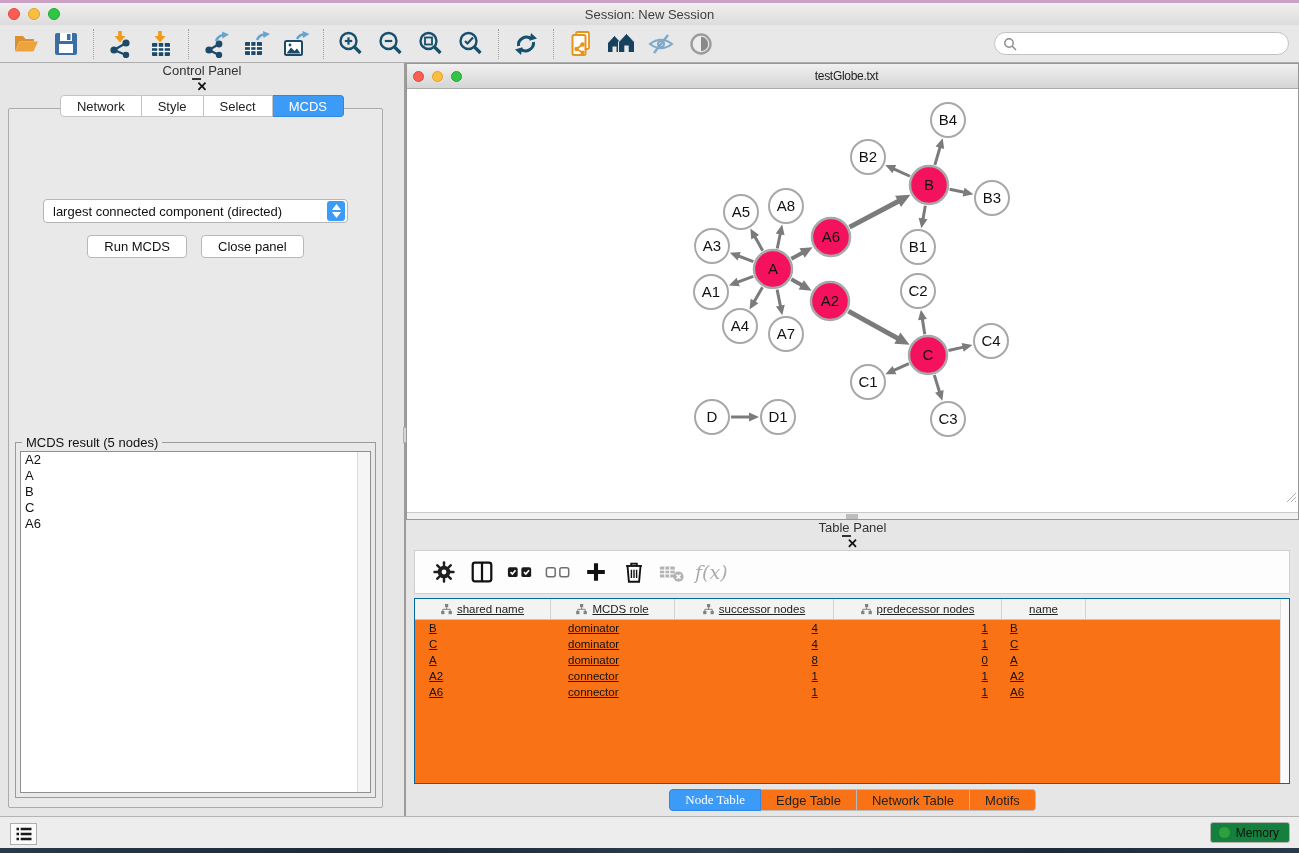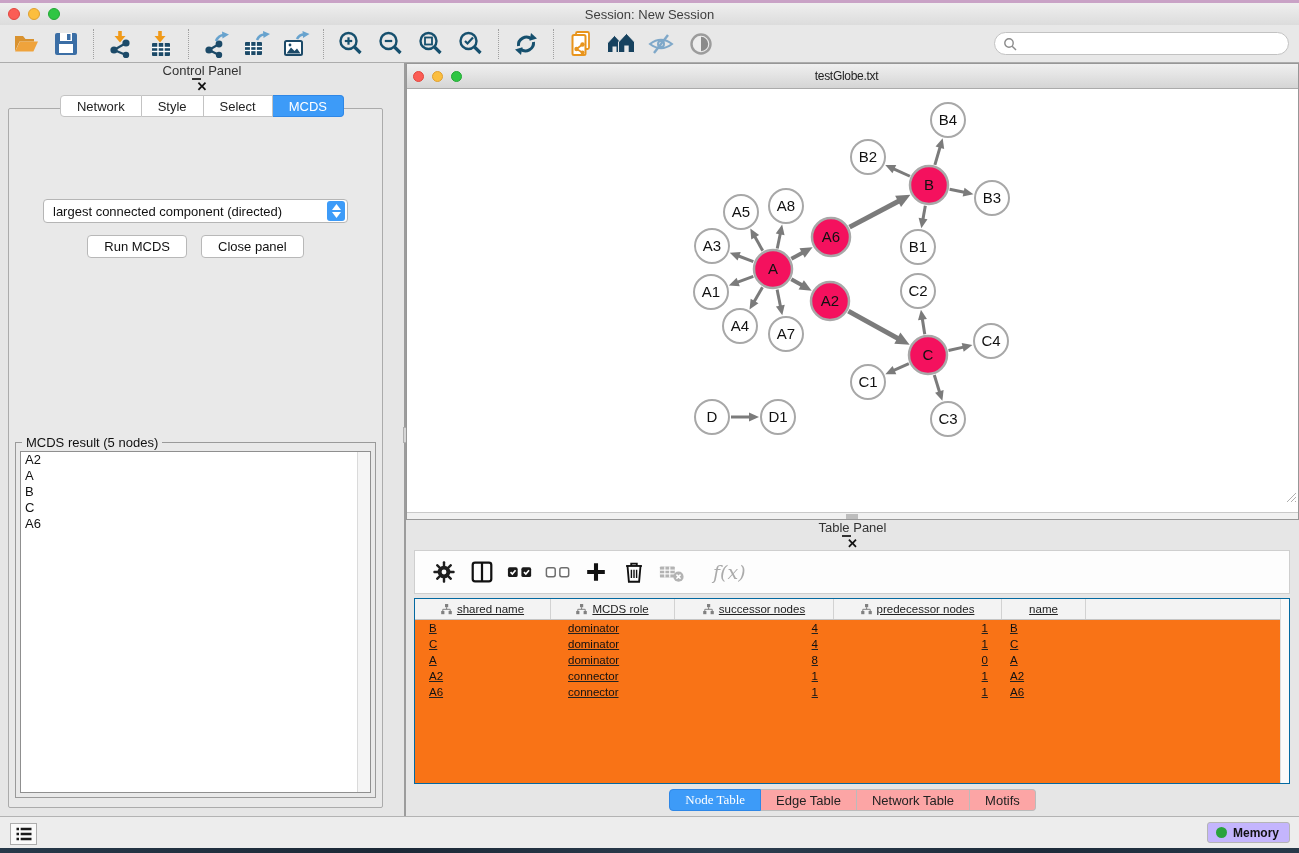--- a/index.html
+++ b/index.html
@@ -81,43 +81,43 @@
   .net-canvas { position:relative; width:891px; height:423px; background:#FFF; }
   .net-hscroll { position:absolute; left:0; bottom:0; width:891px; height:7px; background:#F1F1F1; border-top:1px solid #C9C9C9; }
   .net-hthumb { position:absolute; left:439px; top:1px; width:12px; height:5px; background:#BDBDBD; }
   .resize-grip { position:absolute; right:1px; bottom:9px; }
 
   
   .table-panel { position:absolute; left:0; top:457px; width:893px; height:296px; background:#E6E6E6; }
   .tp-toolbar { position:absolute; left:8px; right:9px; top:30px; height:44px; background:#FDFDFD;
       border:1px solid #CFCFCF; display:flex; align-items:center; padding-left:12px; gap:4px; }
   .ttbtn { width:34px; height:34px; display:flex; align-items:center; justify-content:center; }
-  .fx { font-family:"DejaVu Serif", serif; font-style:italic; font-size:19px; color:#ABABAB; margin-left:20px; }
+  .fx { font-family:"DejaVu Serif", serif; font-style:italic; font-size:19px; color:#ABABAB; margin-left:2px; }
   .tp-table { position:absolute; left:8px; right:9px; top:78px; bottom:32px; background:#f97316; border:1px solid #0369a1; overflow:hidden;text-decoration:underline; }
   .t-header { display:flex; height:21px; background:#F3F3F3; border-bottom:1px solid #C4C4C4; }
   .t-hcell { display:flex; align-items:center; justify-content:center; gap:5px; font-size:11.5px; color:#222;
       border-right:1px solid #D2D2D2; height:100%; }
   .t-hcell:last-child { border-right:none; }
   .t-row { display:flex; height:16px; }
   .t-cell { font-size:11.5px; color:#111; line-height:16px; white-space:nowrap; overflow:hidden; }
   .t-scroll { position:absolute; right:0; top:0; bottom:0; width:9px; background:#FAFAFA; border-left:1px solid #DDD; }
   .tp-tabs { position:absolute; left:0; right:0; bottom:5px; display:flex; justify-content:center; }
-  .tp-tab { height:22px; padding:0 15px; background:#fca5a5; border:1px solid #BBB; border-left:none;
+  .tp-tab { height:22px; padding:0 15px; background:#f97316; border:1px solid #BBB; border-left:none;
       font-size:13px; display:flex; align-items:center; color:#222; }
   .tp-tab:first-child { border-left:1px solid #BBB; border-radius:4px 0 0 4px;font-family:Liberation Serif, serif; }
   .tp-tab:last-child { border-radius:0 4px 4px 0; }
   .tp-tab.selected { background:#3D9BF8; border-color:#2F87E6; color:#FFF; }
 
   
   .statusbar { position:absolute; left:0; top:816px; width:100%; height:32px; background:#EDEDED;
       border-top:1px solid #B3B3B3; }
   .sb-listbtn { position:absolute; left:10px; top:6px; width:27px; height:22px; background:#FAFAFA;
       border:1px solid #ADADAD; display:flex; align-items:center; justify-content:center; }
-  .memory-btn { position:absolute; right:9px; top:5px; height:21px; padding:0 10px 0 8px; background:#c4b5fd;
-      border:1px solid #B5B5B5; border-radius:3px; display:flex; align-items:center; gap:6px; font-size:12px; color:#111;font-weight:bold; }
+  .memory-btn { position:absolute; right:9px; top:5px; height:21px; padding:0 10px 0 8px; background:#15803d;
+      border:1px solid #B5B5B5; border-radius:3px; display:flex; align-items:center; gap:6px; font-size:12px; color:#111; }
   .memory-dot { width:11px; height:11px; border-radius:50%; background:#2AA33C; }
   svg { display:block; }
 </style>
 </head>
 <body>
 
 <div id="screen">
   <div class="desktop-top"></div>
 
   <div class="titlebar">

